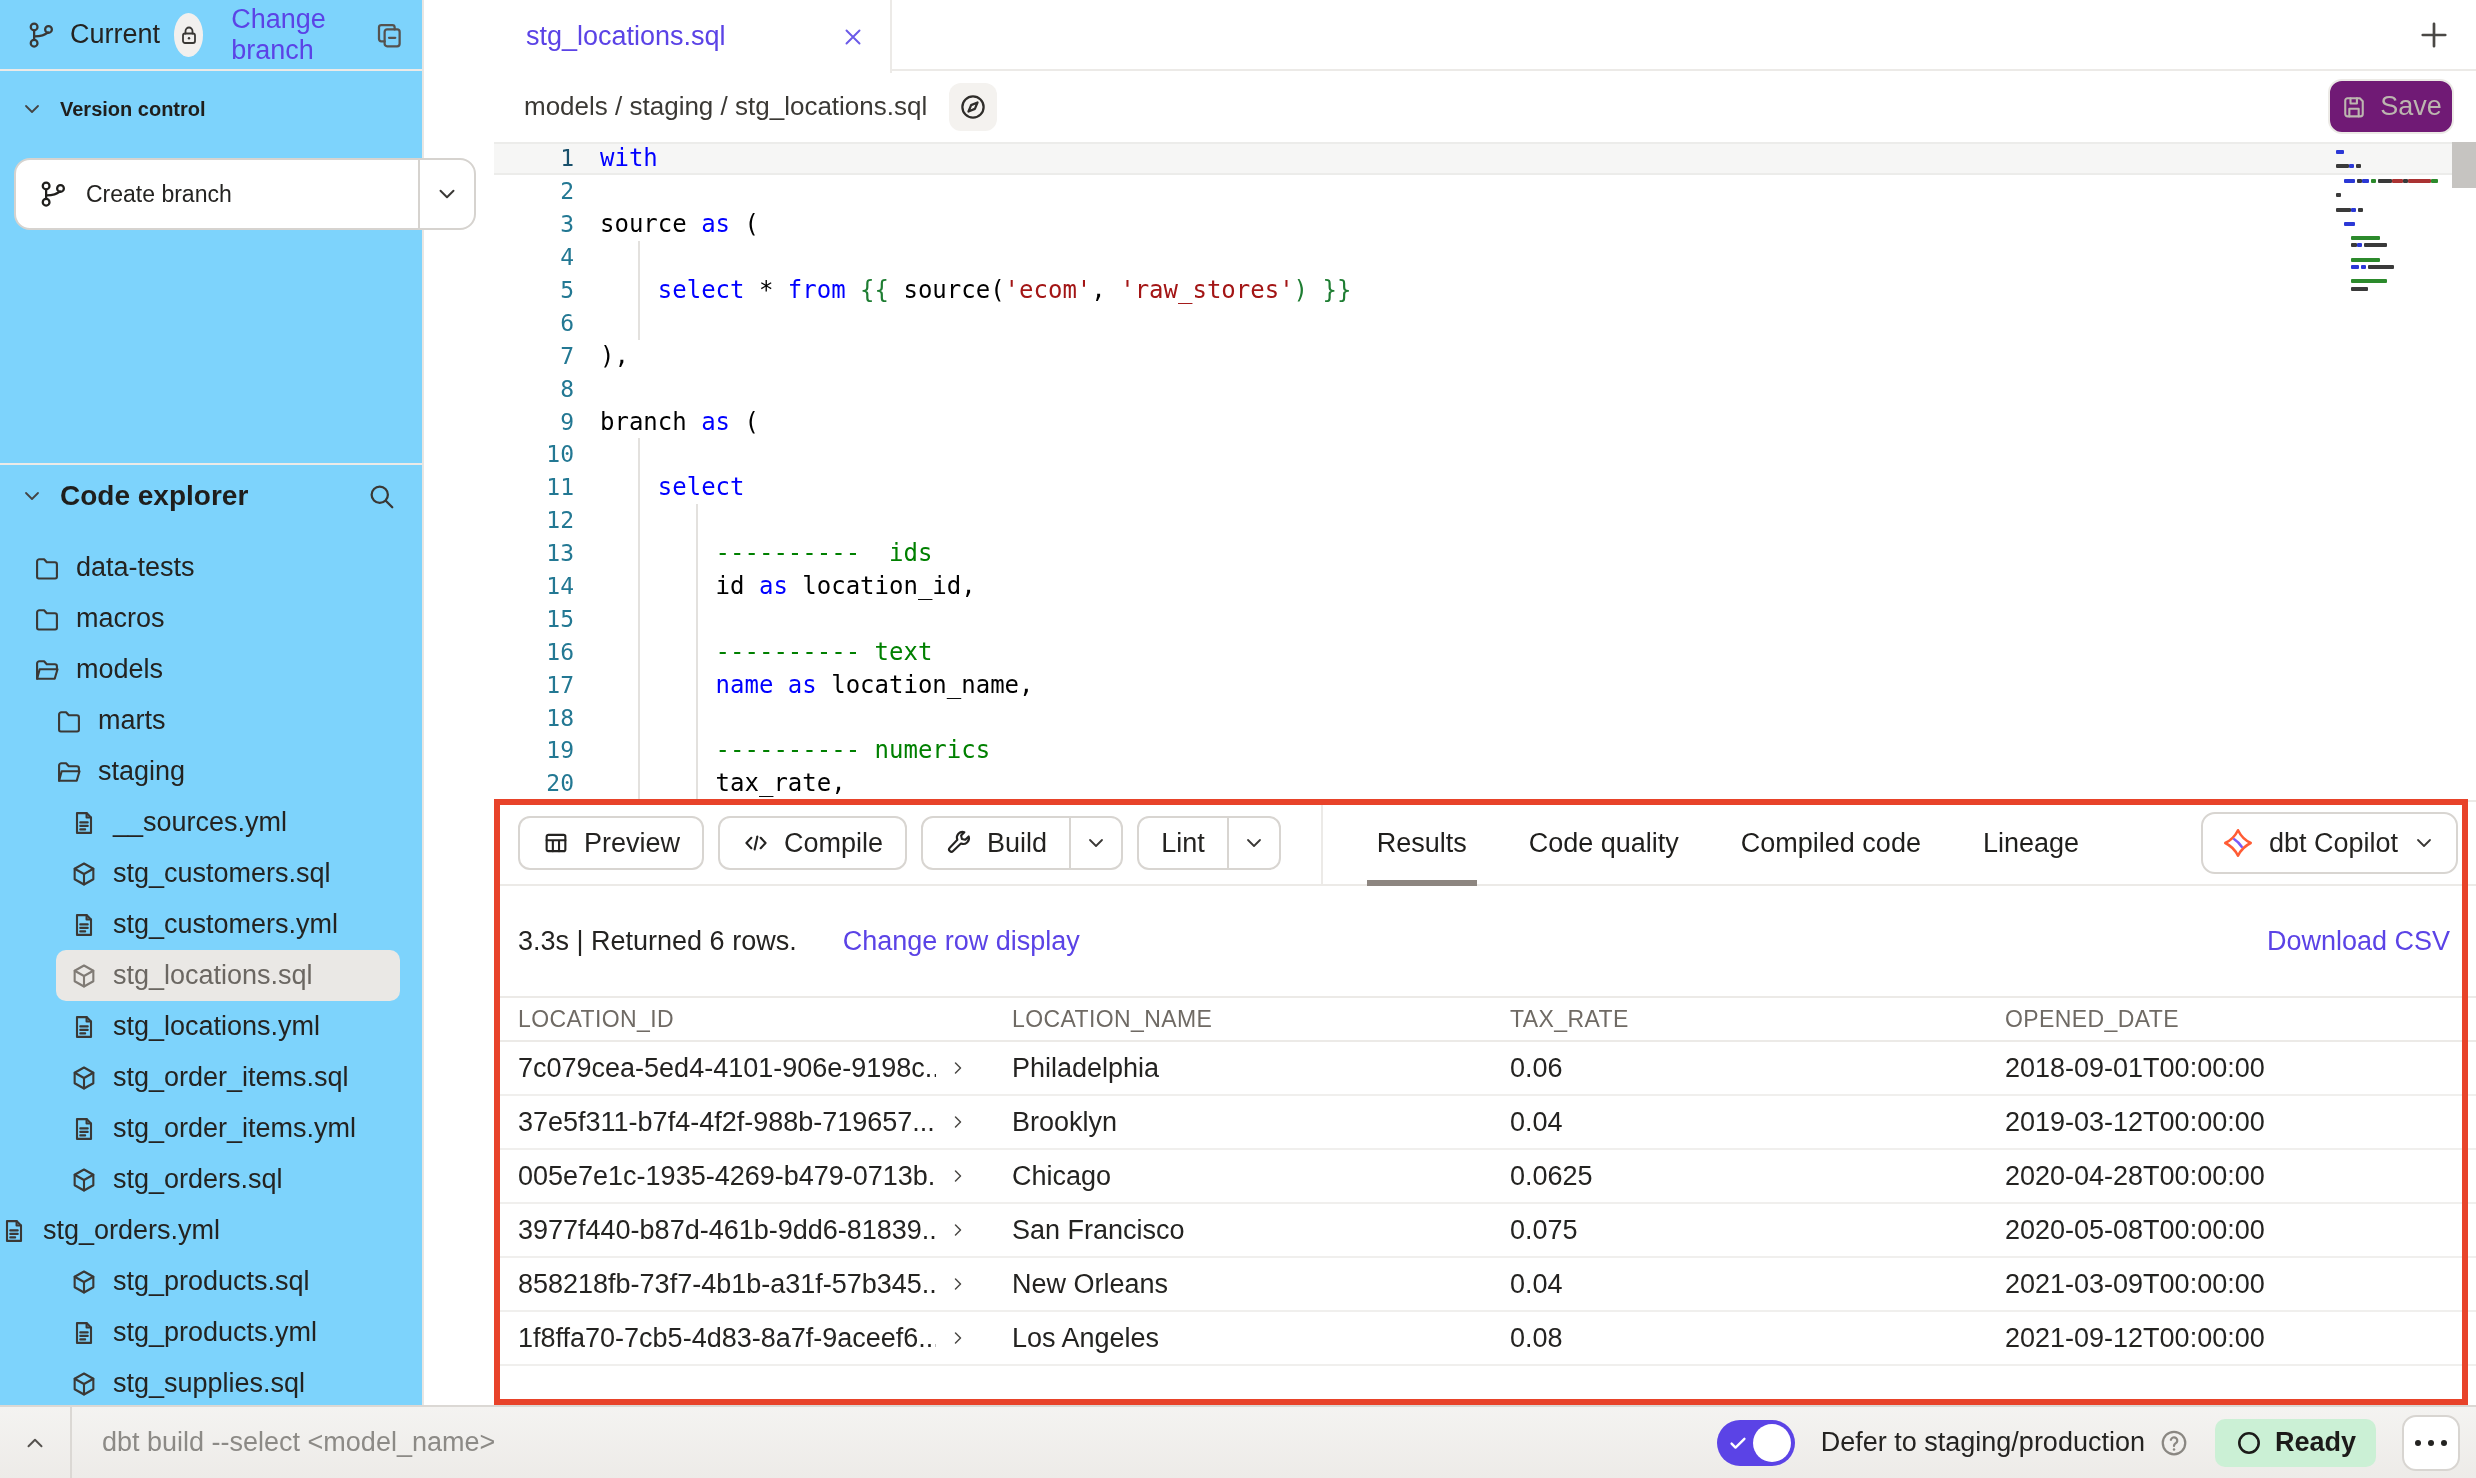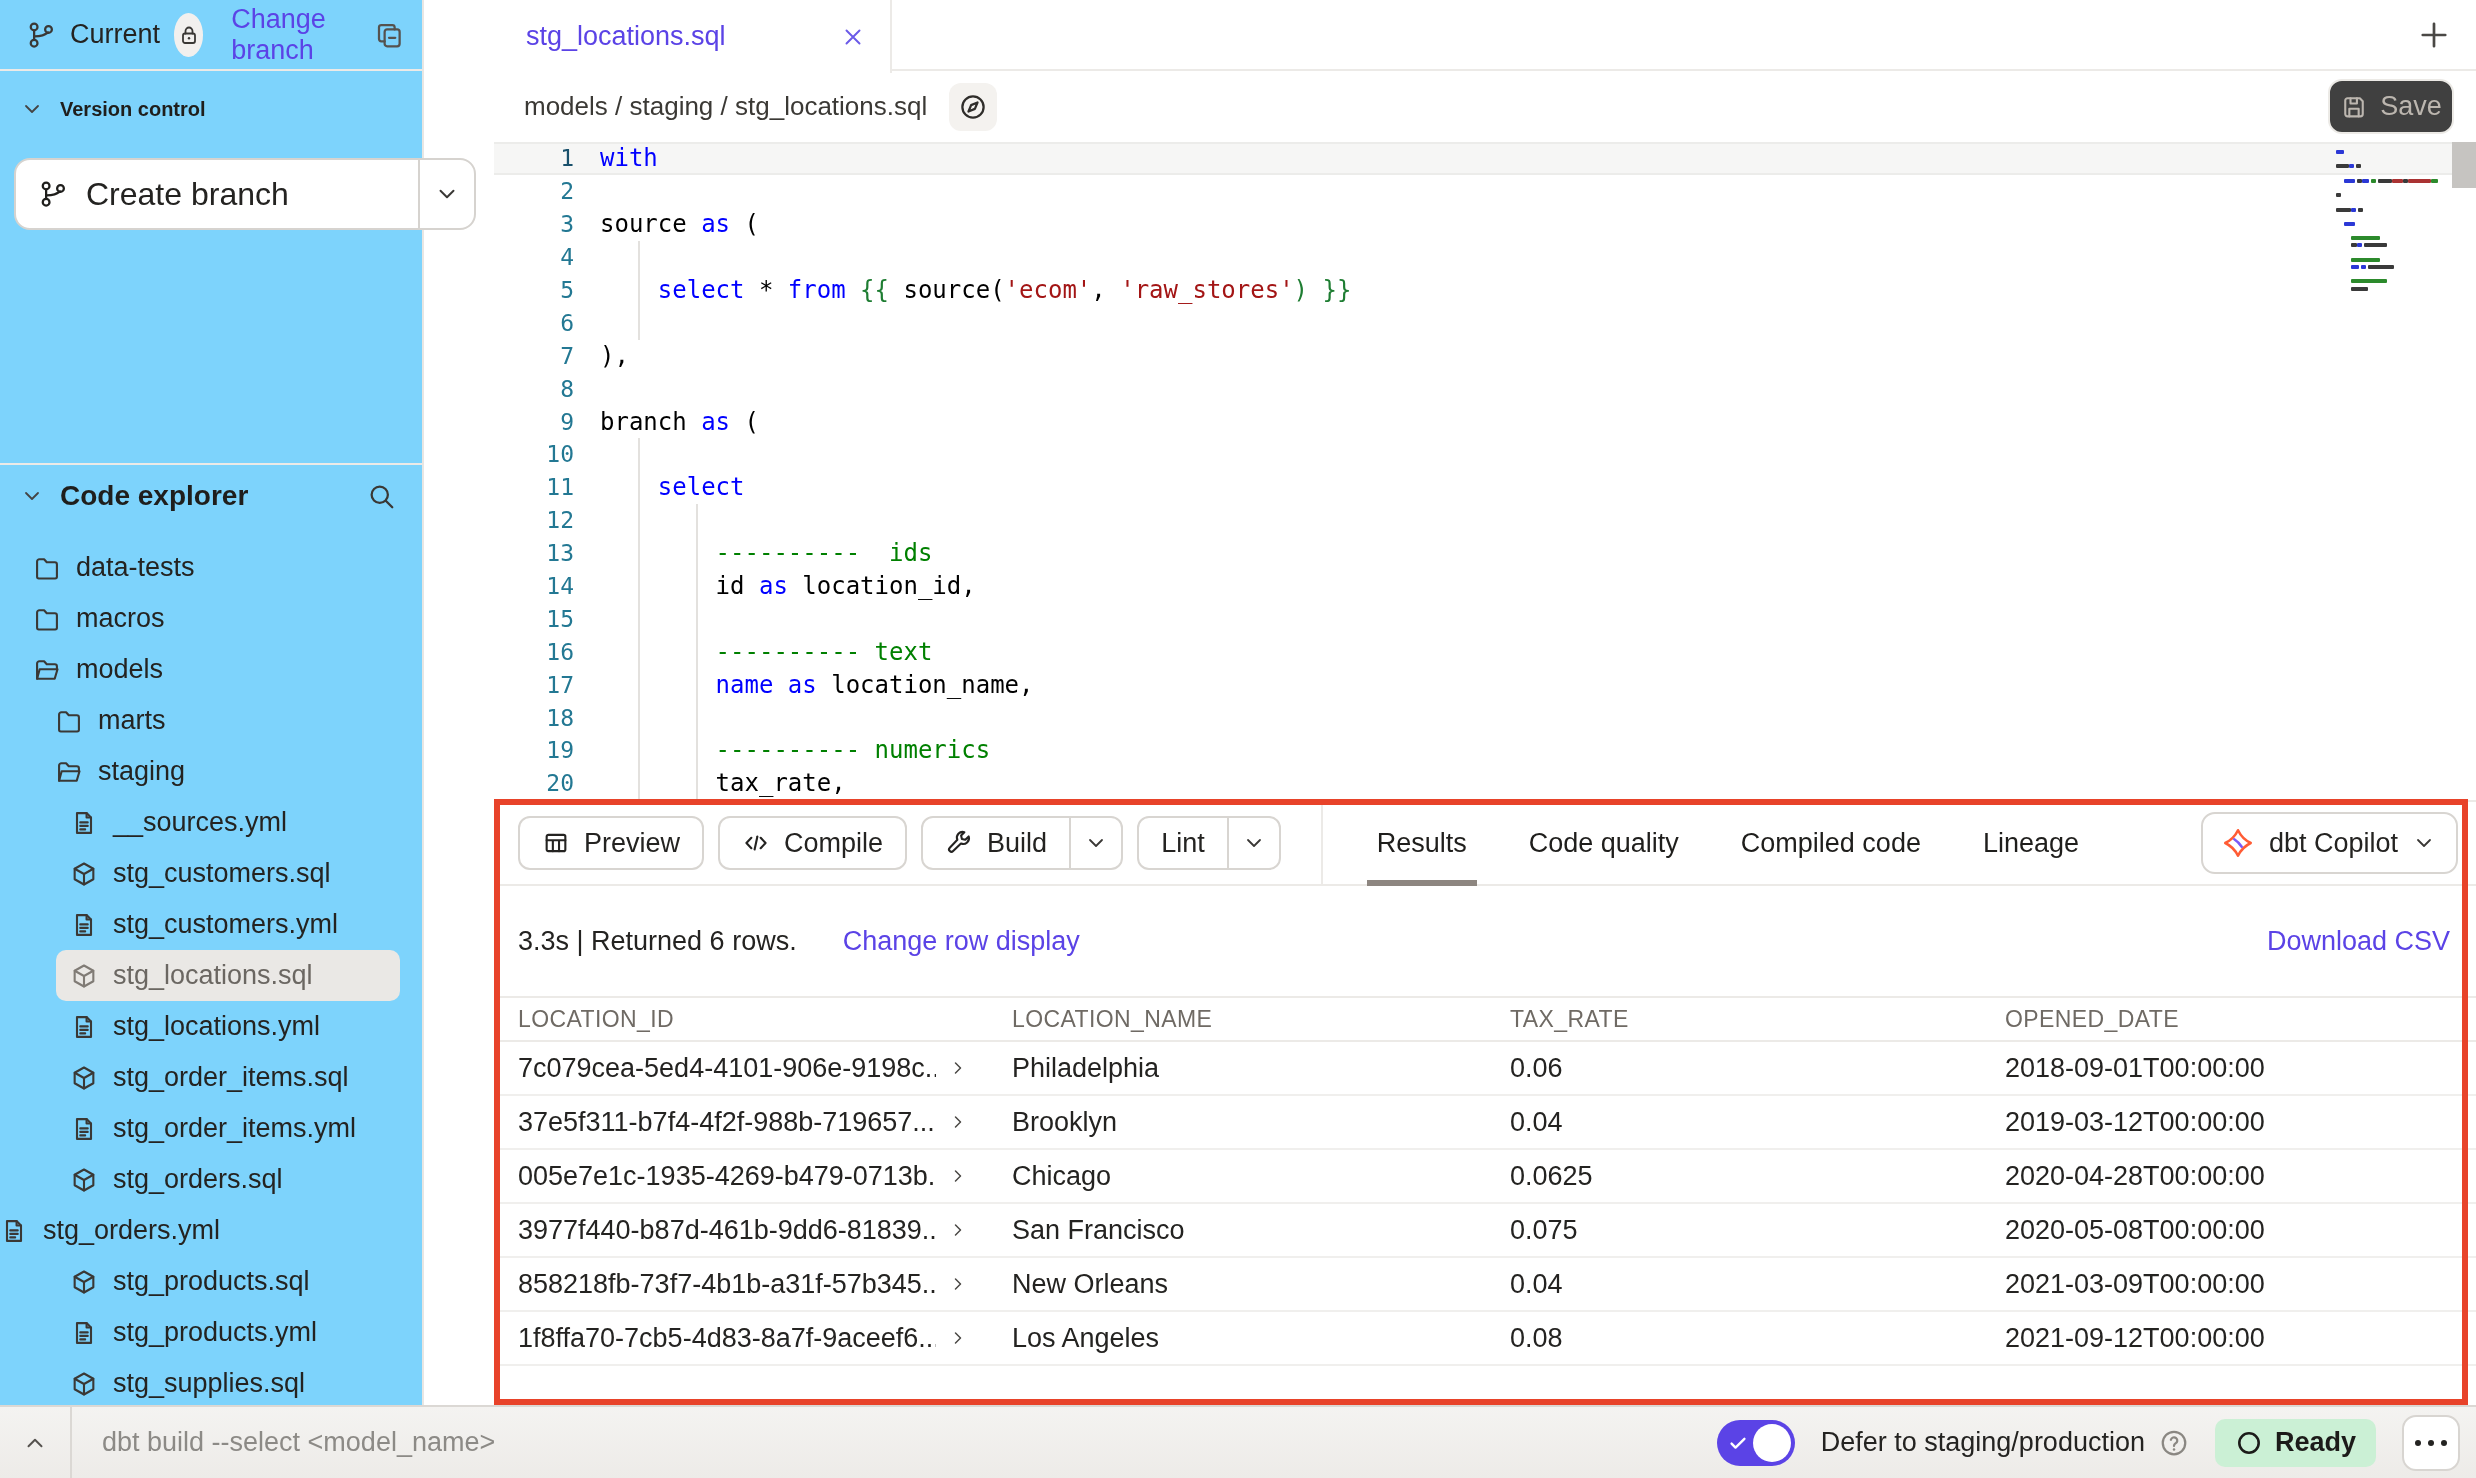--- a/index.html
+++ b/index.html
@@ -15,21 +15,21 @@
   .sb-header .cur { font-size:27px; color:#242321; }
   .lock-badge { width:44px; height:44px; border-radius:50%; background:#f2f0ee; display:flex; align-items:center; justify-content:center; color:#3a3835; }
   .sb-header .grow { flex:1; }
   .change-branch { color:var(--accent); font-size:27px; font-weight:500; cursor:pointer; }
   .copy-ic { color:#55524e; margin-left:6px; }
 
   .vc-title-row { margin:26px 0 0 20px; display:flex; gap:16px; align-items:center; font-weight:700; font-size:20px; color:#1f1e1c; }
   .sec-chev { color:#444; }
 
   .create-branch { position:absolute; left:14px; top:158px; width:462px; height:72px; border:2px solid #d6d3cf; border-radius:16px; background:#fff; display:flex; align-items:center; cursor:pointer; }
-  .cb-main { flex:1; display:flex; gap:18px; align-items:center; padding-left:22px; font-size:32px; font-weight:500; }
+  .cb-main { flex:1; display:flex; gap:18px; align-items:center; padding-left:22px; font-size:23px; font-weight:500; }
   .cb-split { width:56px; align-self:stretch; border-left:2px solid #d6d3cf; display:flex; align-items:center; justify-content:center; color:#3a3835; }
 
   .sb-divider { position:absolute; left:0; right:0; top:463px; border-top:2px solid #eceae7; }
   .fx-title-row { position:absolute; top:480px; left:20px; right:26px; display:flex; align-items:center; gap:16px; font-weight:700; font-size:28px; color:#1f1e1c; }
   .fx-search { margin-left:auto; color:#3a3835; cursor:pointer; }
 
   .file-tree { position:absolute; top:542px; left:0; right:4px; }
   .tree-row { height:51px; display:flex; align-items:center; gap:15px; font-size:27px; cursor:pointer; color:#242321; }
   .tree-row .ti { color:#3a3835; flex:0 0 auto; }
   .tree-row.selected { background:#eae8e5; border-radius:10px; margin-left:56px; margin-right:18px; color:#6b6762; }
@@ -40,21 +40,21 @@
   .main { position:absolute; left:494px; top:0; right:0; height:1405px; background:#fff; }
   .tabbar { position:relative; height:71px; border-bottom:2px solid #eceae7; background:#fff; }
   .tab { position:absolute; left:0; top:0; width:398px; height:73px; background:#fff; border-right:2px solid #eceae7; display:flex; align-items:center; padding:0 24px 0 32px; z-index:2; cursor:pointer; }
   .tab-title { color:var(--accent); font-size:27px; flex:1; }
   .tab-close { color:#6b5ae8; cursor:pointer; }
   .newtab { position:absolute; left:1922px; top:17px; color:#4a4845; cursor:pointer; }
 
   .crumb-row { height:71px; display:flex; align-items:center; padding-left:30px; gap:22px; position:relative; background:#fff; }
   .crumb { font-size:26px; color:#3b3935; }
   .compass-btn { width:48px; height:48px; border-radius:12px; background:#f4f2ef; display:flex; align-items:center; justify-content:center; color:#2f2d2a; cursor:pointer; }
-  .save-btn { position:absolute; right:22px; top:8px; width:126px; height:55px; border-radius:14px; background:#404040; border:2px solid #eceae6; color:#bcb6af; font-size:27px; display:flex; align-items:center; justify-content:center; gap:12px; cursor:default; }
+  .save-btn { position:absolute; right:22px; top:8px; width:126px; height:55px; border-radius:14px; background:#701a75; border:2px solid #eceae6; color:#bcb6af; font-size:27px; display:flex; align-items:center; justify-content:center; gap:12px; cursor:default; }
 
   .editor { position:relative; height:658px; overflow:hidden; background:#fff; }
   .eline { display:flex; height:32.9px; align-items:center; position:relative; }
   .eline.current { background:#f6f6f5; box-shadow: inset 0 2px 0 #ececea, inset 0 -2px 0 #ececea; }
   .lnum { width:106px; text-align:right; padding-right:26px; font-family:"DejaVu Sans Mono", monospace; font-size:23px; color:var(--line-number); flex:0 0 auto; }
   .eline.current .lnum { color:#19506b; }
   .lcode { font-family:"DejaVu Sans Mono", monospace; font-size:24px; white-space:pre; color:#000; }
   .tok-kw { color:var(--kw); } .tok-st { color:var(--st); } .tok-cm { color:var(--cm); } .tok-jj { color:var(--jj); } .tok-pl { color:#000; }
   .iguide { position:absolute; width:2px; background:#e3e1de; }
   .minimap { position:absolute; right:28px; top:8px; width:112px; }

